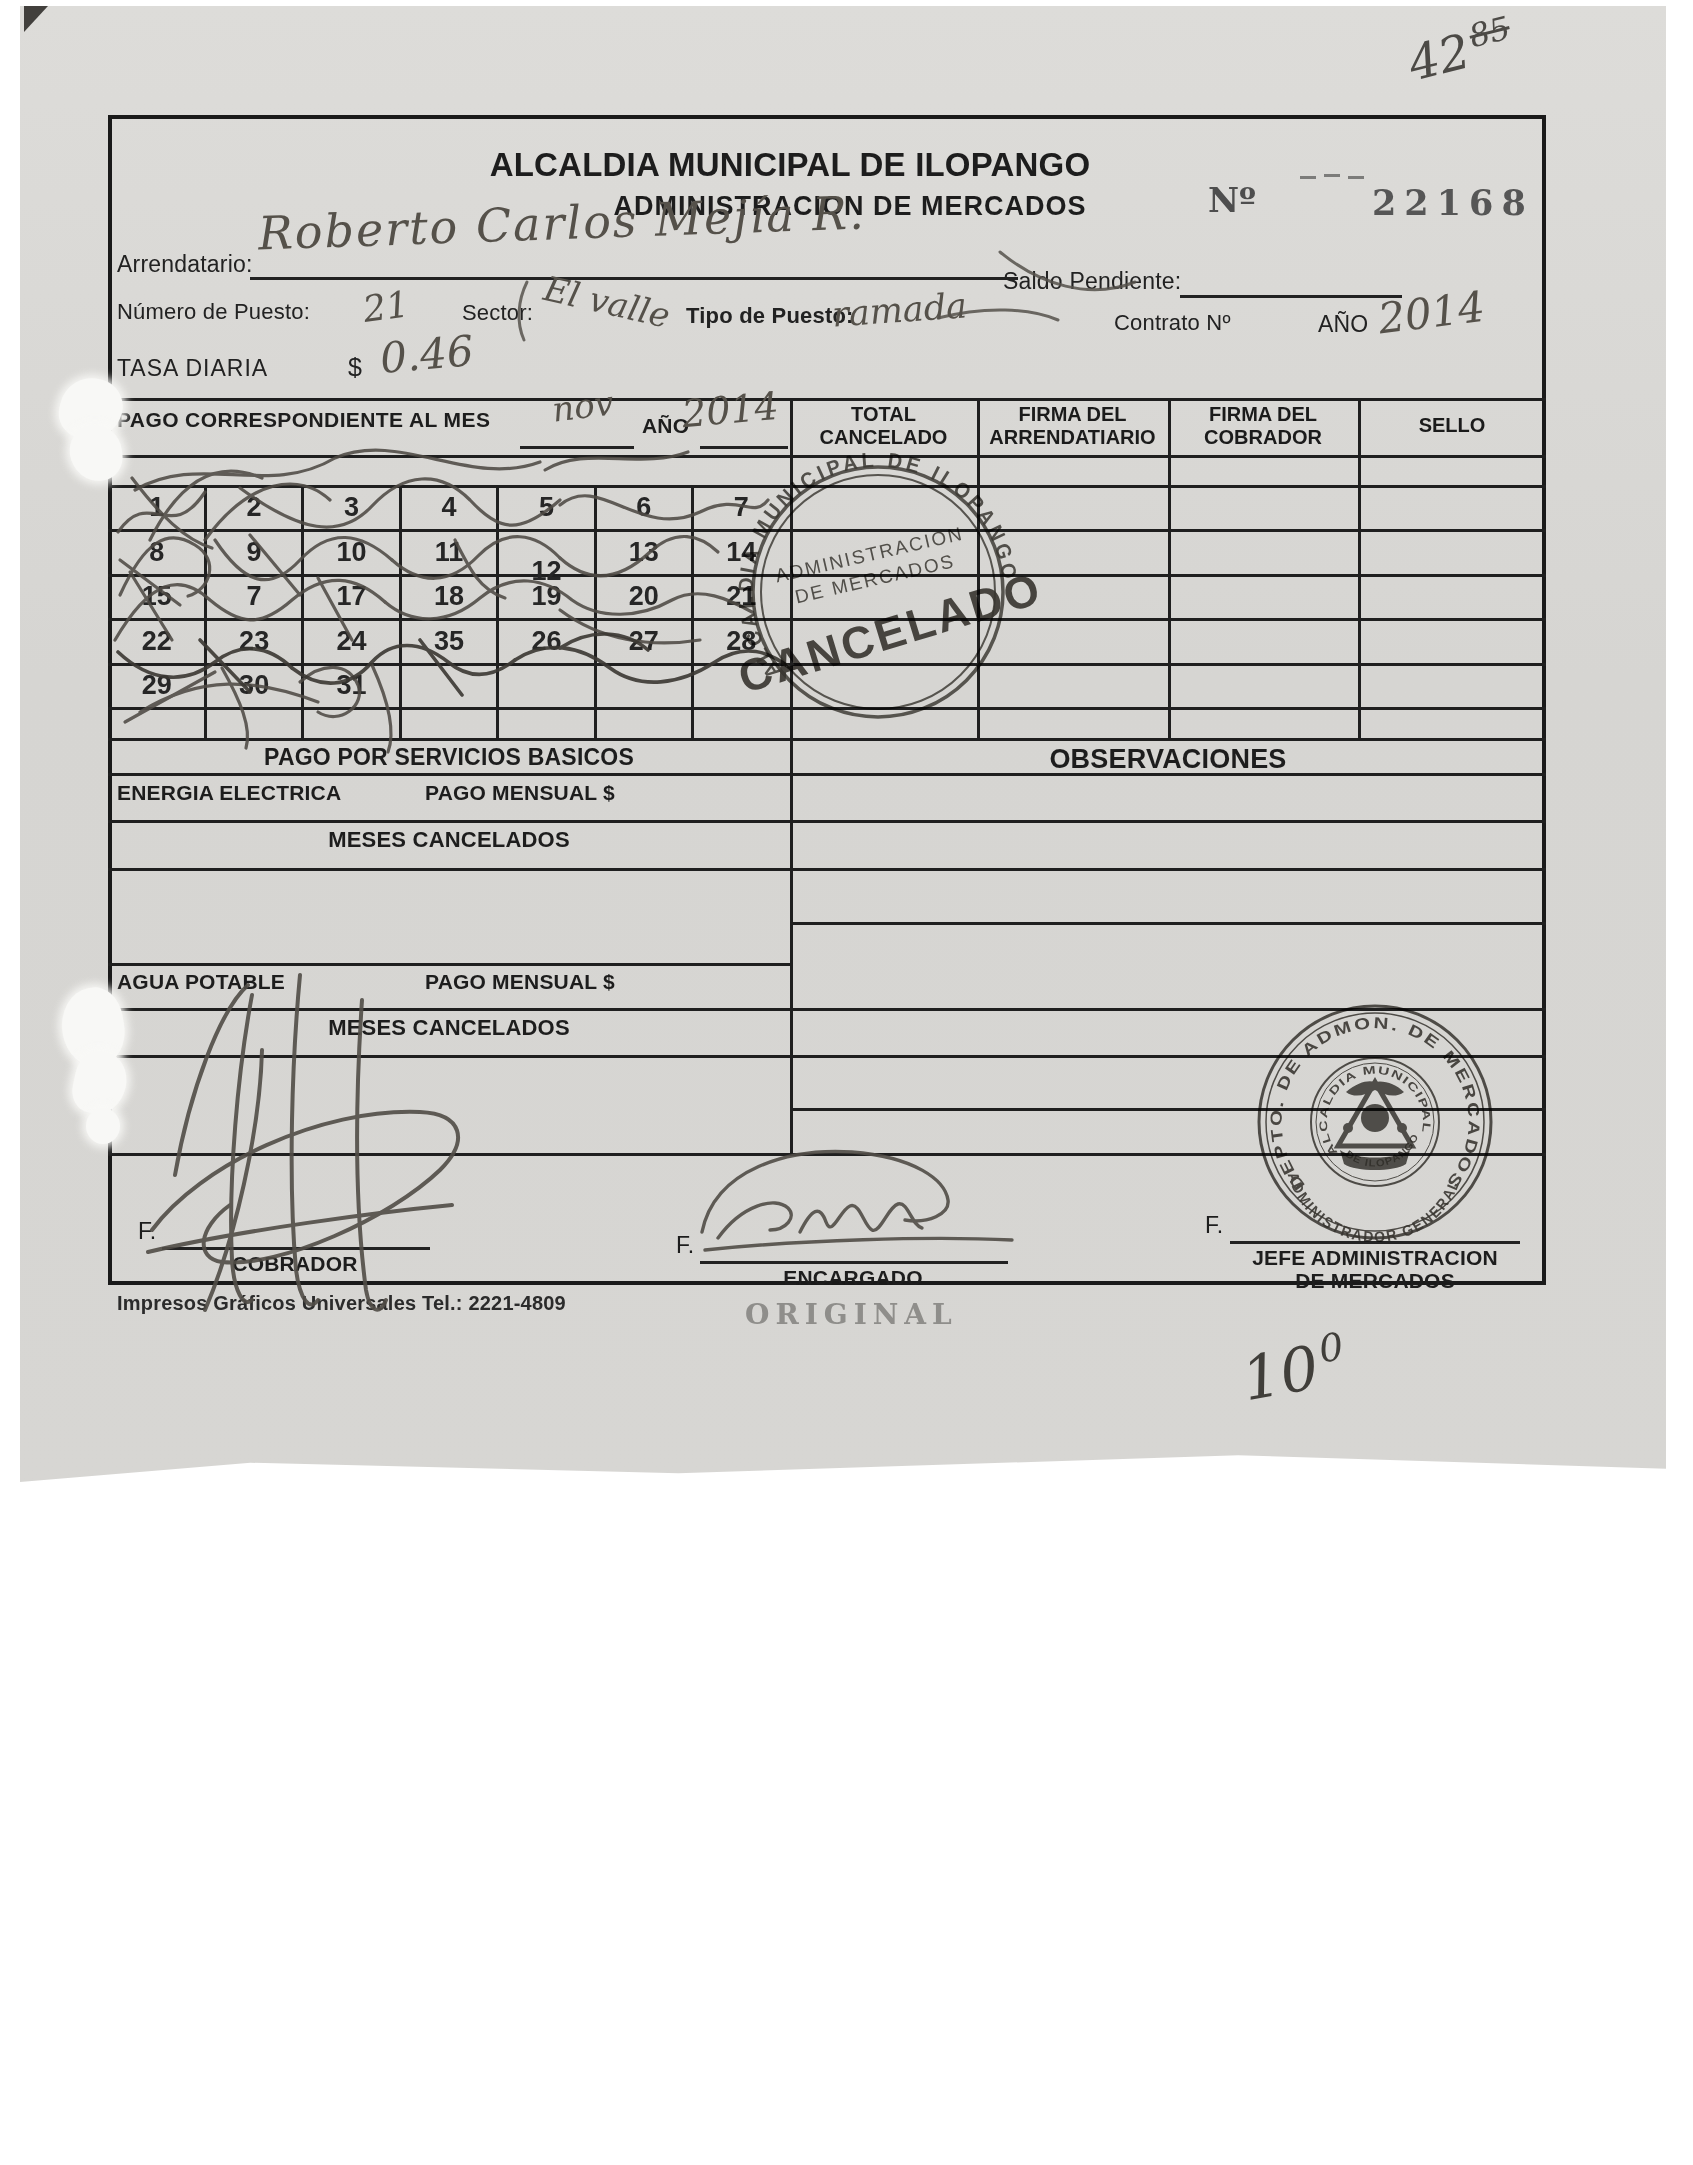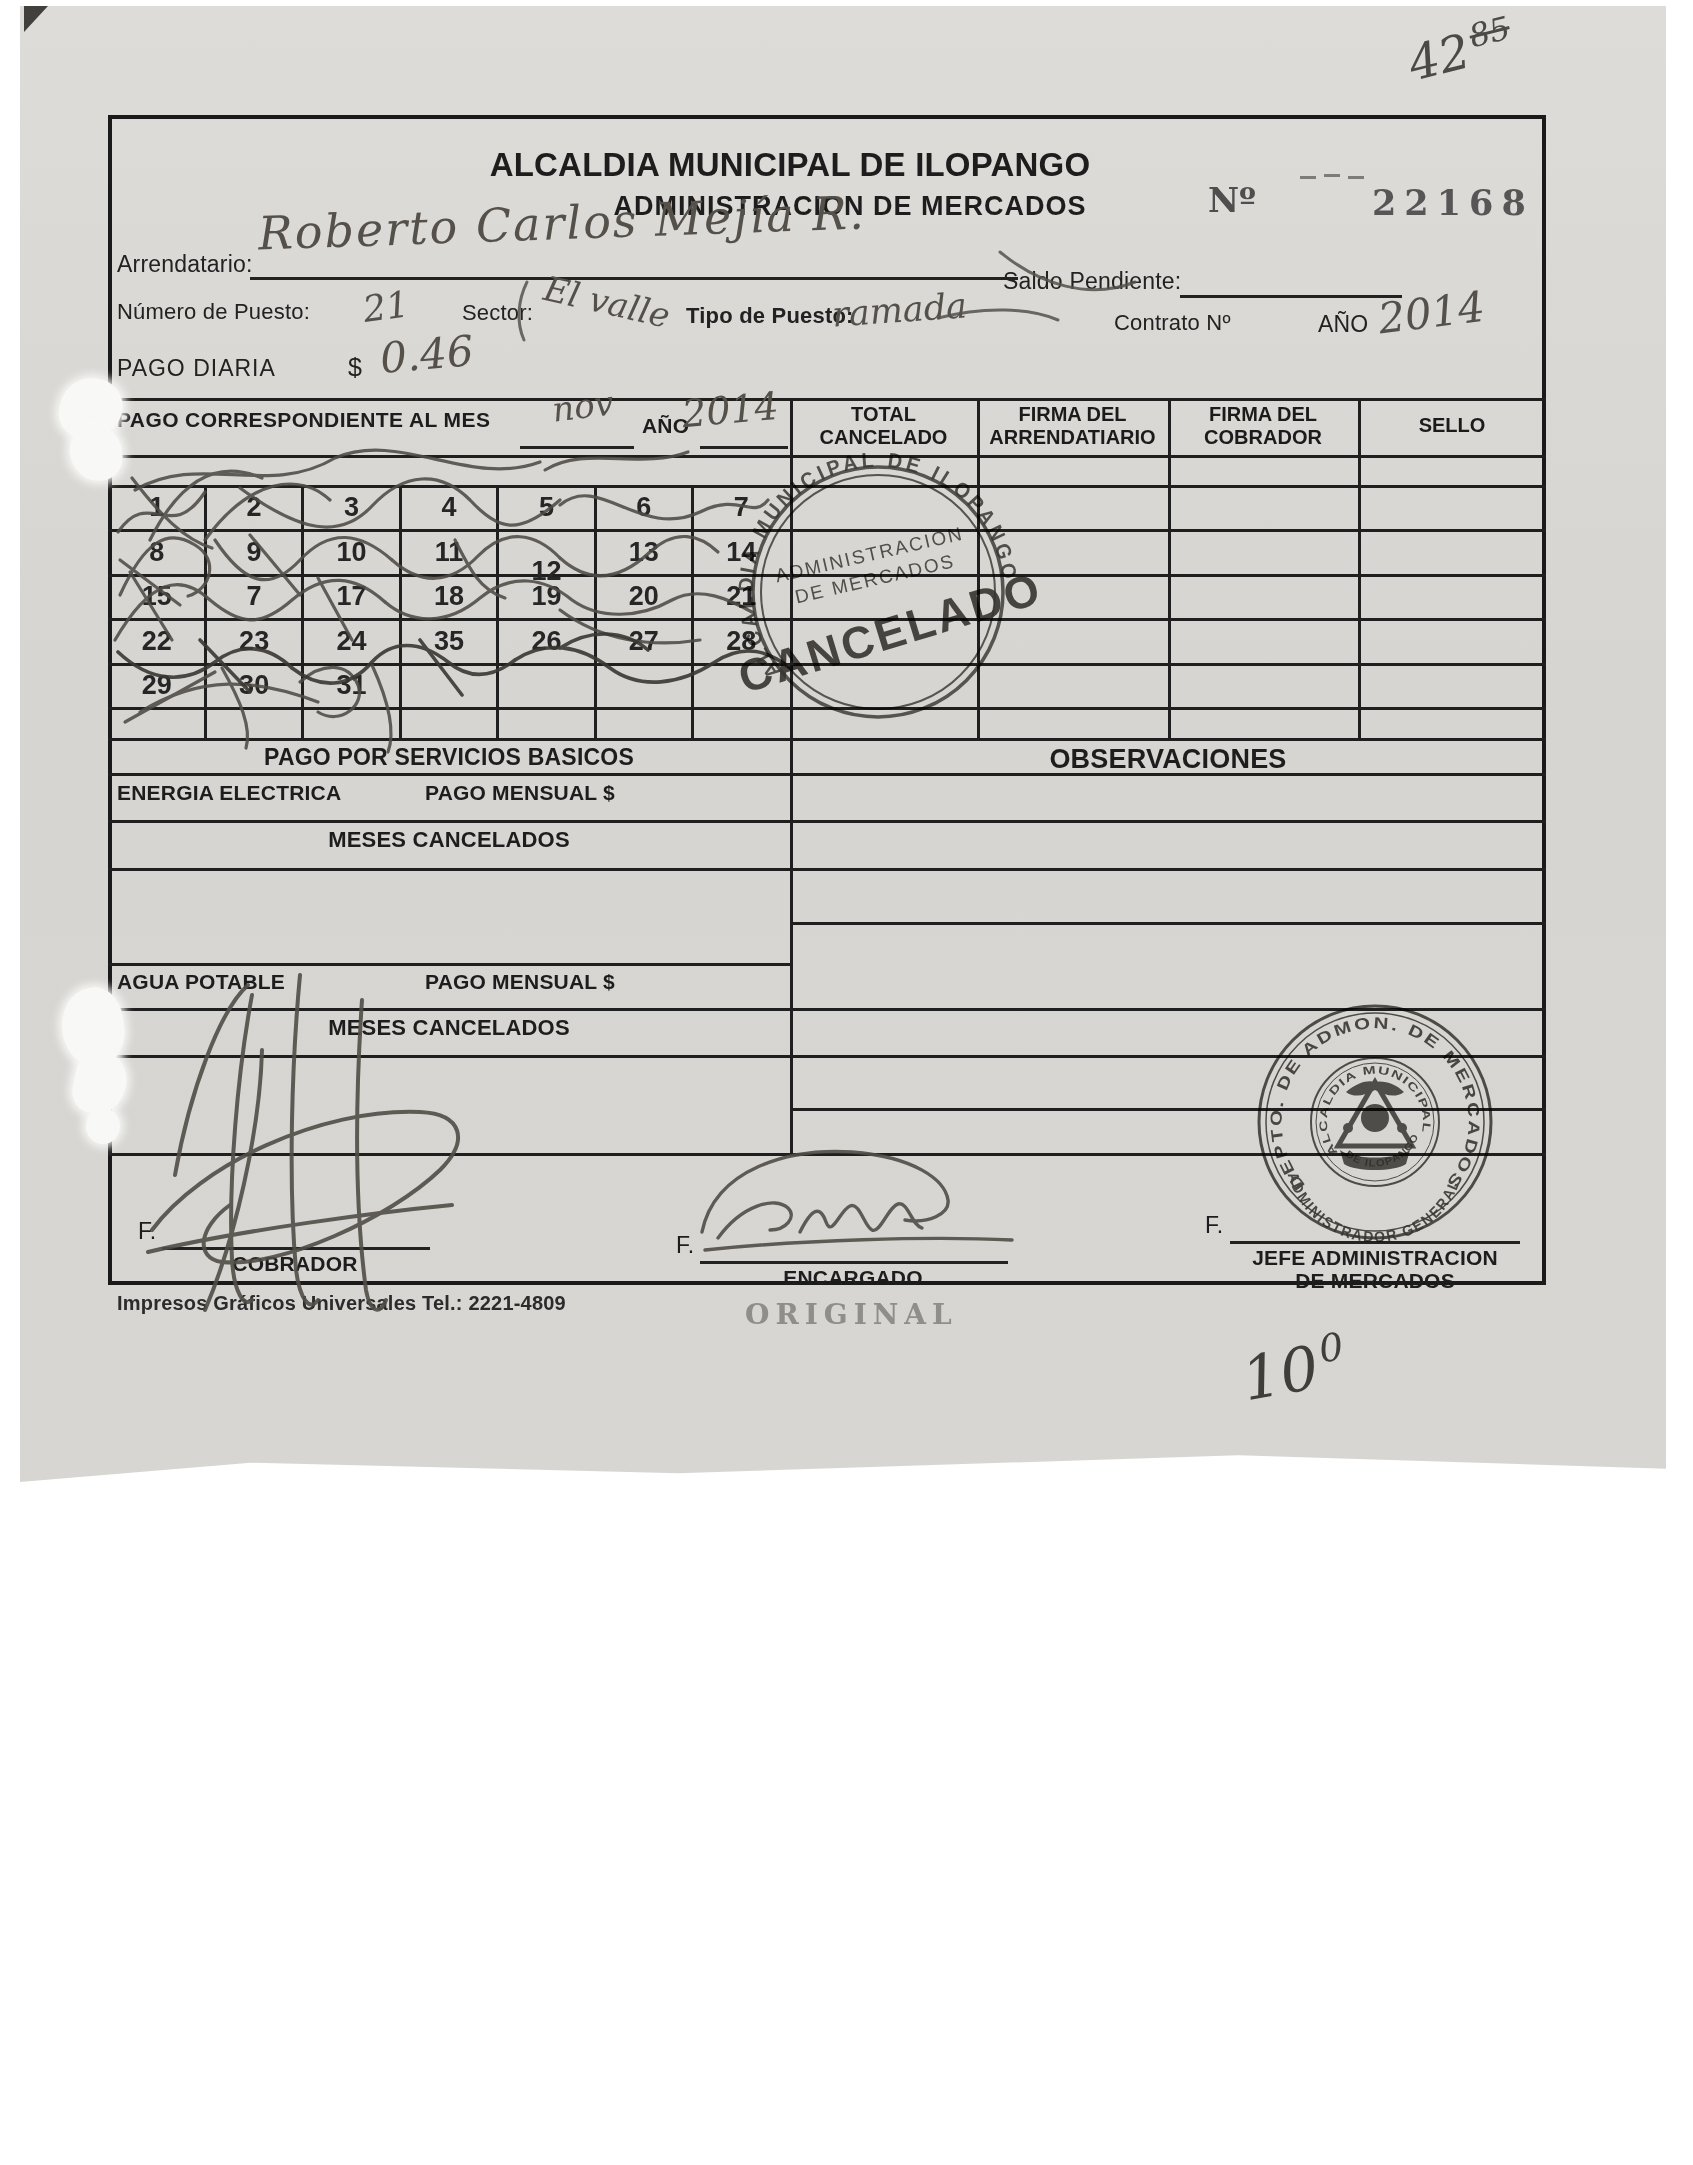--- a/index.html
+++ b/index.html
@@ -56,21 +56,21 @@
   <div class="lbl" style="left:117px;top:299px;font-size:22px;font-weight:400;color:#222;">Número de Puesto:</div>
   <div class="hw" style="left:363px;top:286px;font-size:36px;transform:rotate(-8deg);">21</div>
   <div class="lbl" style="left:462px;top:300px;font-size:22px;font-weight:400;color:#222;">Sector:</div>
   <div class="hw" style="left:543px;top:282px;font-size:34px;transform:rotate(13deg);">El valle</div>
   <div class="lbl" style="left:686px;top:303px;font-size:22px;font-weight:700;color:#222;">Tipo de Puesto:</div>
   <div class="hw" style="left:832px;top:290px;font-size:35px;transform:rotate(-4deg);">ramada</div>
   <div class="lbl" style="left:1114px;top:310px;font-size:22px;font-weight:400;color:#222;">Contrato Nº</div>
   <div class="lbl" style="left:1318px;top:311px;font-size:23px;font-weight:400;color:#222;">AÑO</div>
   <div class="hw" style="left:1378px;top:288px;font-size:42px;transform:rotate(-7deg);">2014</div>
 
-  <div class="lbl" style="left:117px;top:355px;font-size:23px;font-weight:400;color:#222;letter-spacing:1px;">PAGO DIARIA</div>
+  <div class="lbl" style="left:117px;top:355px;font-size:23px;font-weight:400;color:#222;letter-spacing:1px;">TASA DIARIA</div>
   <div class="lbl" style="left:348px;top:353px;font-size:25px;font-weight:400;color:#222;">$</div>
   <div class="hw" style="left:380px;top:330px;font-size:42px;transform:rotate(-5deg);">0.46</div>
 
   <div class="hline" style="left:108px;top:398px;width:1438px;"></div>
   <div class="hline" style="left:108px;top:455px;width:1438px;"></div>
   <div class="lbl" style="left:117px;top:408px;font-size:21px;letter-spacing:.4px;">PAGO CORRESPONDIENTE AL MES</div>
   <div class="u2" style="left:520px;top:446px;width:114px;"></div>
   <div class="hw" style="left:552px;top:386px;font-size:34px;transform:rotate(-7deg);">nov</div>
   <div class="lbl" style="left:642px;top:414px;font-size:21px;">AÑO</div>
   <div class="u2" style="left:700px;top:446px;width:88px;"></div>

